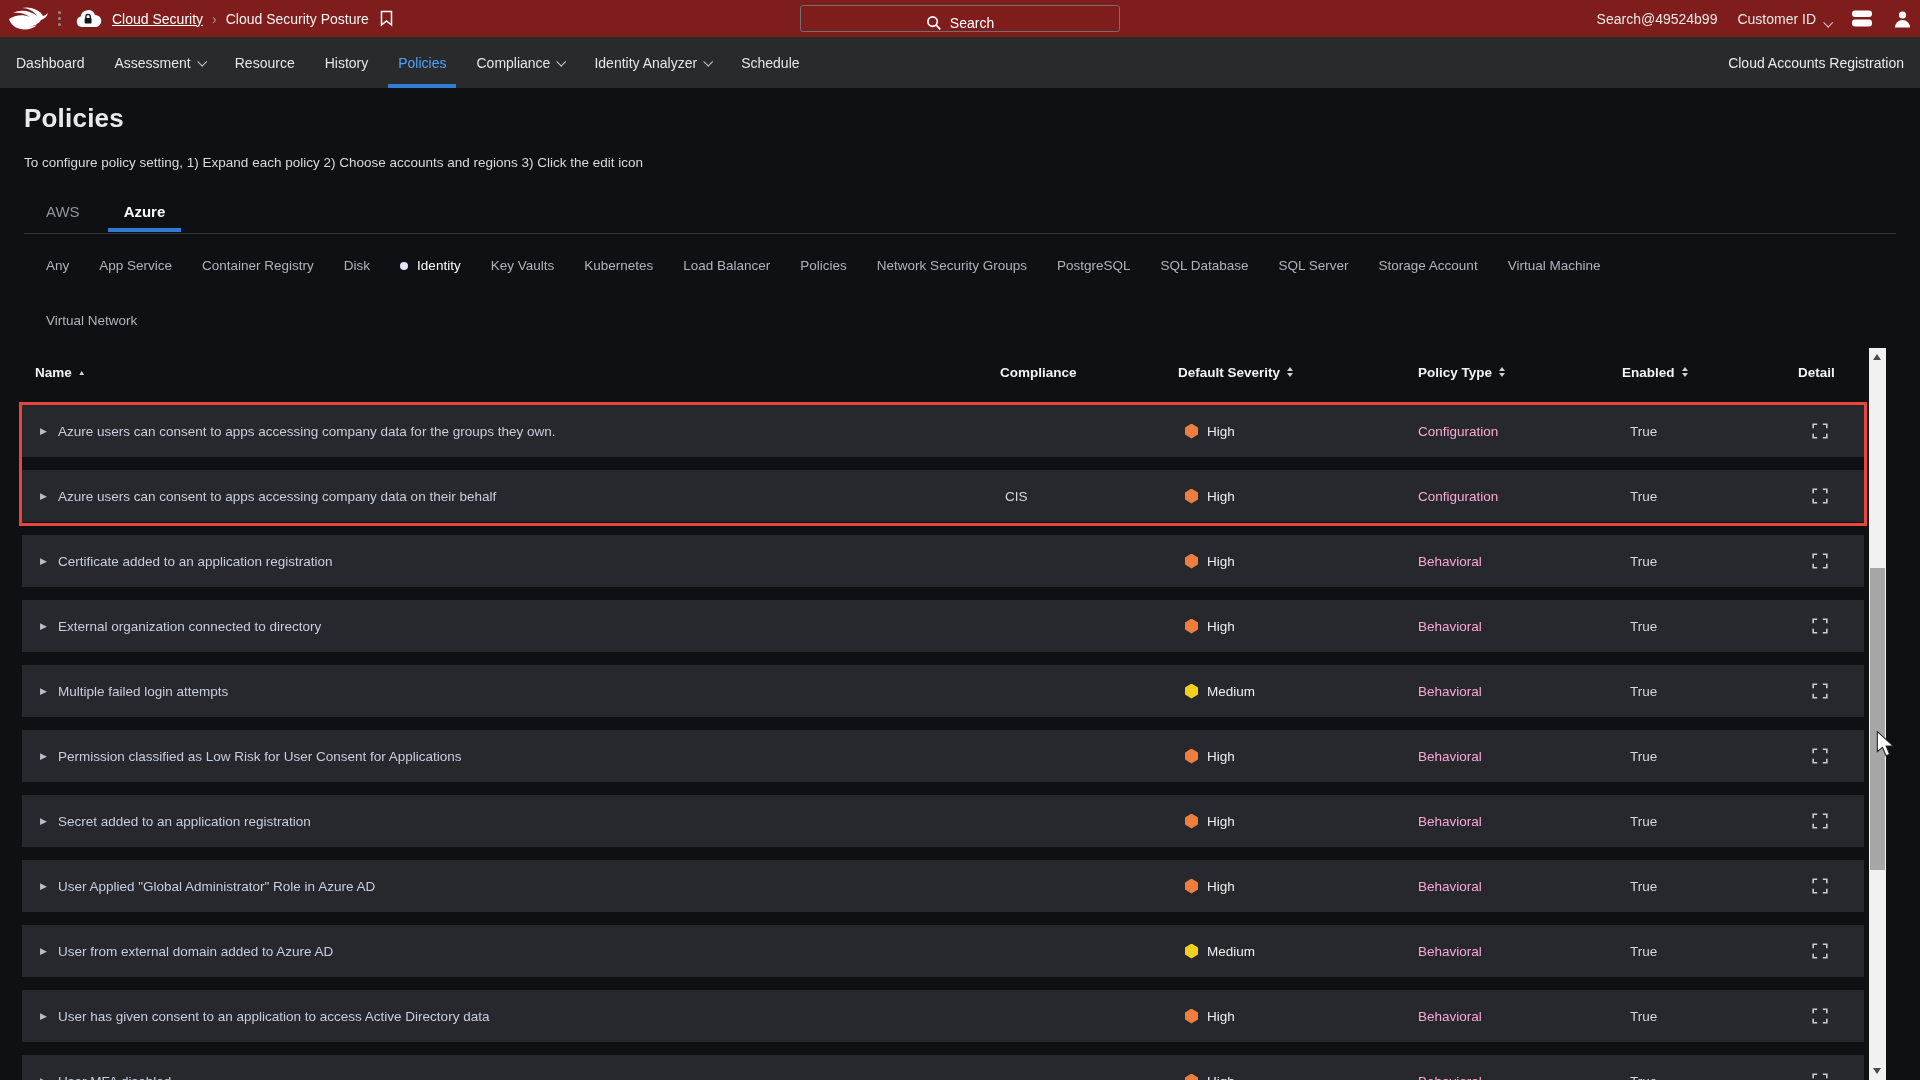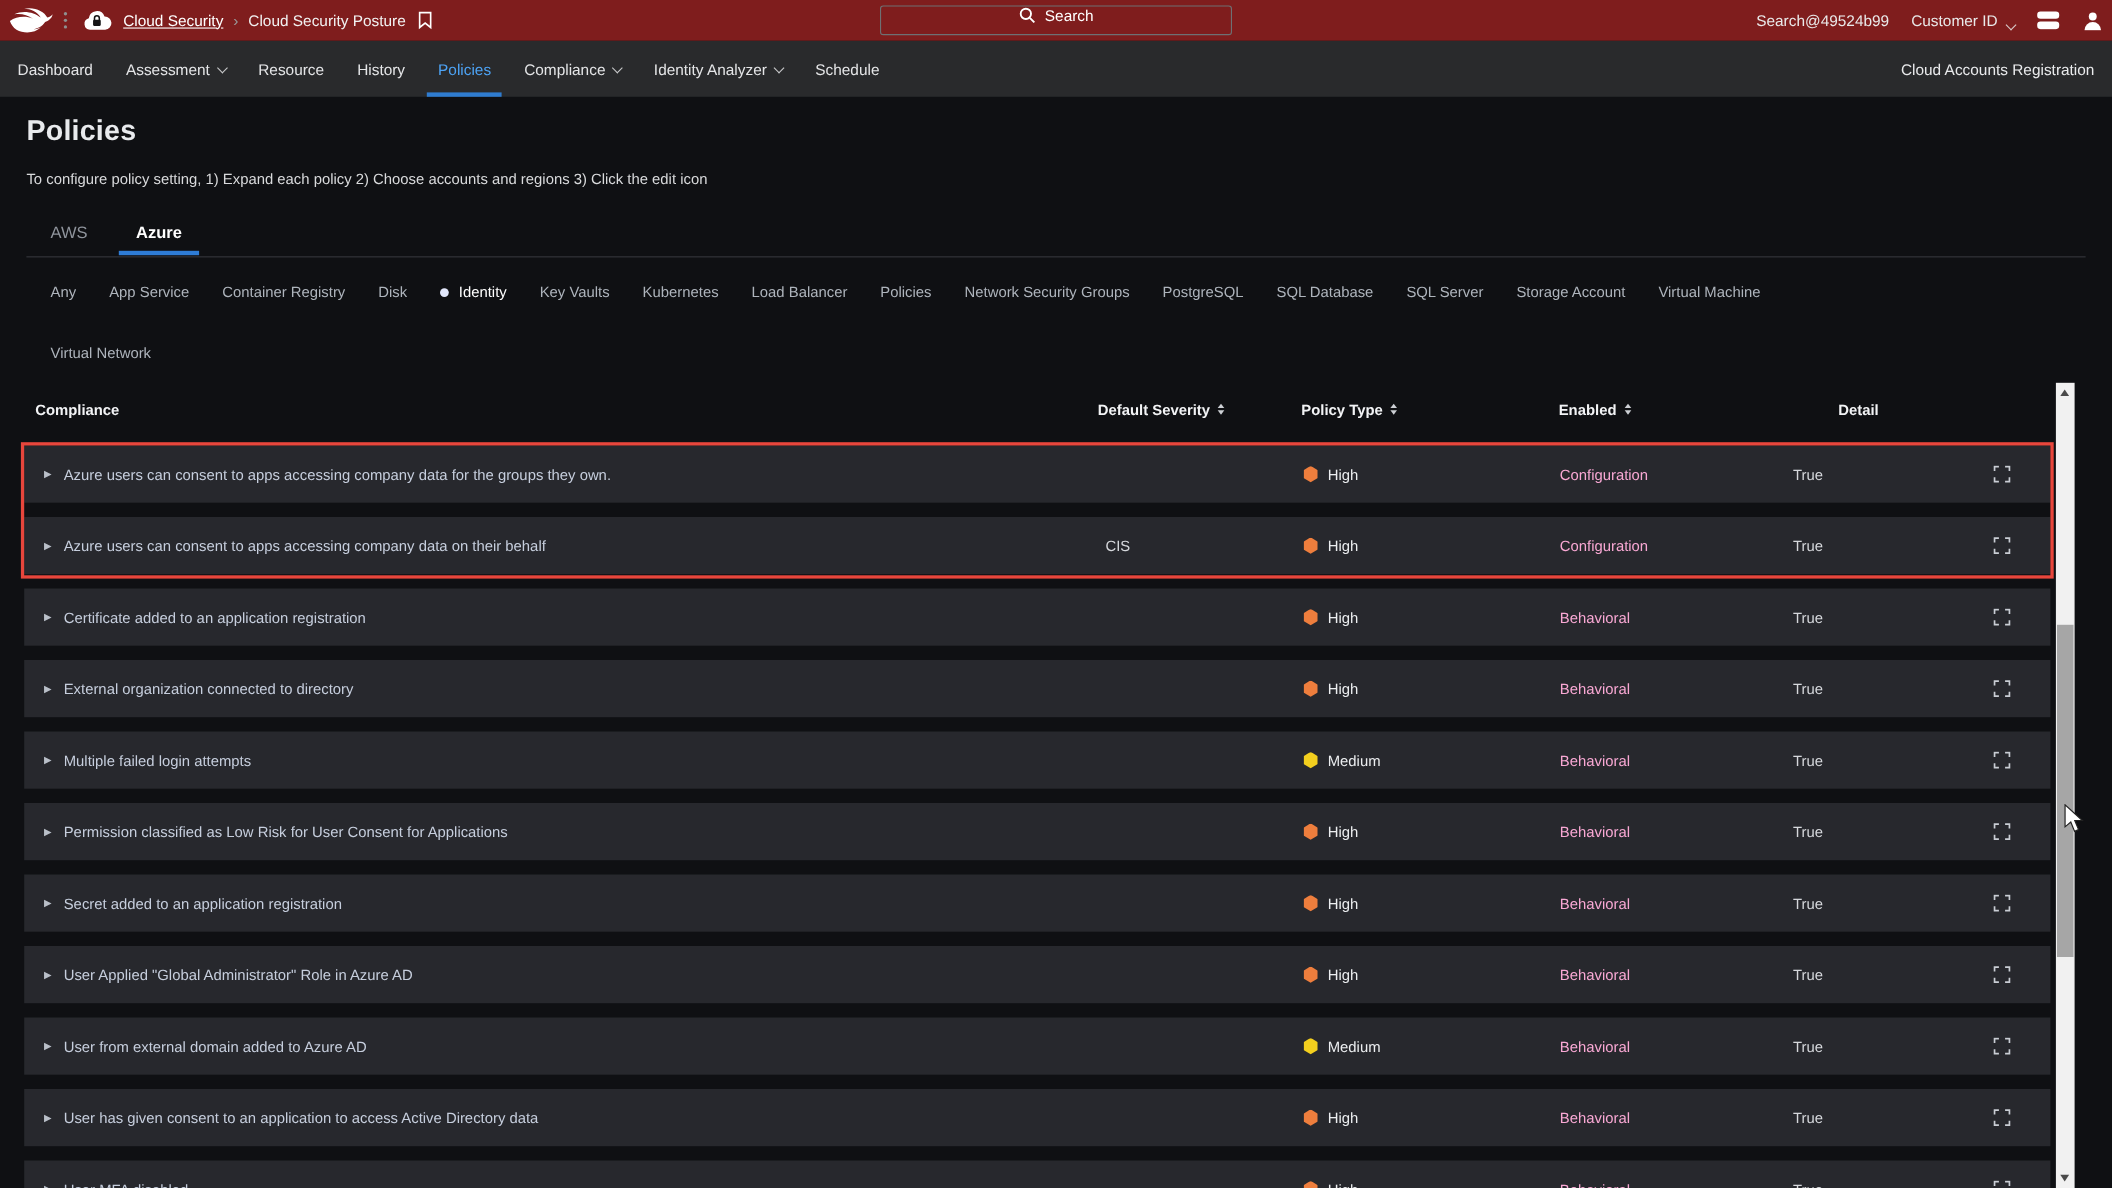--- a/index.html
+++ b/index.html
@@ -9,21 +9,21 @@
   
   .topbar{position:absolute;top:0;left:0;width:1920px;height:37px;background:#7f1d1d;display:flex;align-items:center;z-index:5}
   .logo{margin-left:8px;display:flex;align-items:center}
   .kebab{margin-left:10px;display:flex;flex-direction:column;gap:3px}
   .kebab i{width:3px;height:3px;border-radius:50%;background:#8f8f8f;display:block}
   .crumb-app{margin-left:14px;display:flex;align-items:center}
   .crumb-link{margin-left:10px;font-size:14px;color:#fff;text-decoration:underline;cursor:pointer}
   .crumb-sep{margin-left:9px;color:#9a9a9a;font-size:14px}
   .crumb-page{margin-left:9px;font-size:14px;color:#f2f2f2}
   .bookmark{margin-left:11px;display:flex;align-items:center;cursor:pointer}
-  .searchbox{position:absolute;left:800px;top:5px;width:320px;height:27px;border:1px solid #6e7073;border-radius:3px;display:flex;align-items:flex-start;justify-content:center;gap:8px;font-size:14px;color:#fff;cursor:text;background:transparent}
+  .searchbox{position:absolute;left:800px;top:5px;width:320px;height:27px;border:1px solid #6e7073;border-radius:3px;display:flex;align-items:flex-end;justify-content:center;gap:8px;font-size:14px;color:#fff;cursor:text;background:transparent}
   .top-right{position:absolute;right:8px;top:0;height:37px;display:flex;align-items:center;gap:20px;font-size:14px;color:#e9e9e9}
   .cust{display:flex;align-items:flex-end;gap:8px;cursor:pointer}
   .chev{width:7px;height:7px;border-right:1.5px solid currentColor;border-bottom:1.5px solid currentColor;transform:rotate(45deg) translateY(-1px);display:inline-block;opacity:.85}
   .tb-icon{display:flex;align-items:center;cursor:pointer}
 
   
   .mainnav{position:absolute;top:37px;left:0;width:1920px;height:51px;background:#292a2c;display:flex;align-items:center;padding:0 16px;z-index:4}
   .nav-items{display:flex;gap:30px;align-items:flex-start;height:100%}
   .nav-item{height:100%;display:flex;align-items:center;gap:7px;font-size:14px;color:#e4e5e7;position:relative;cursor:pointer;white-space:nowrap}
   .nav-item.active{color:#4da3f5}
@@ -234,20 +234,24 @@
       <span class="lbl">Virtual Machine</span>
     </span>
   </div>
 <div class="filters" id="filter-row-2">
     <span class="chip">
       <span class="lbl">Virtual Network</span>
     </span>
   </div>
 
 <div class="thead grid-cols">
+  <div class="th c1">
+    <span>Name</span>
+    <span class="sort-asc">▲</span>
+  </div>
   <div class="th c2">
     <span>Compliance</span>
   </div>
   <div class="th c3">
     <span>Default Severity</span>
     <span class="ud">
         <i class="u"></i>
         <i class="d"></i>
       </span>
   </div>

